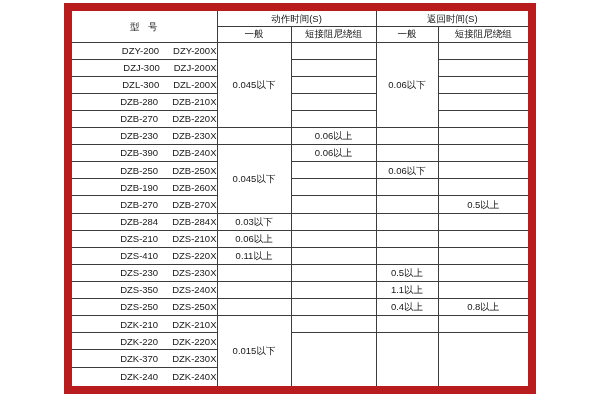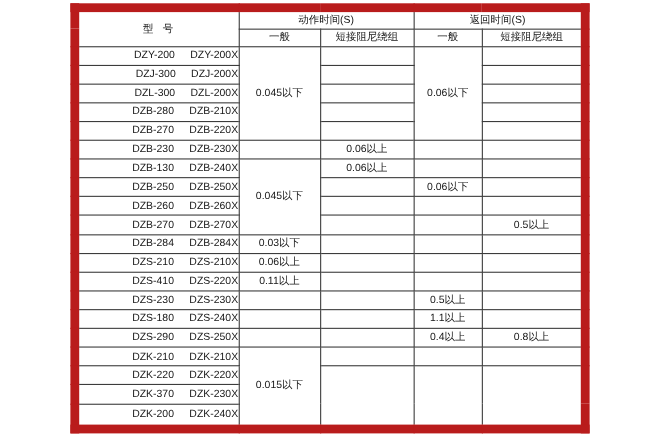--- a/index.html
+++ b/index.html
@@ -114,21 +114,21 @@
             </div>
           </td>
         <td></td>
         <td>0.06以上</td>
         <td></td>
         <td></td>
       </tr>
       <tr>
         <td>
             <div class="pair">
-              <span>DZB-130</span>
+              <span>DZB-390</span>
               <span>DZB-240X</span>
             </div>
           </td>
         <td rowspan="4">0.045以下</td>
         <td>0.06以上</td>
         <td></td>
         <td></td>
       </tr>
       <tr>
         <td>
@@ -137,21 +137,21 @@
               <span>DZB-250X</span>
             </div>
           </td>
         <td></td>
         <td>0.06以下</td>
         <td></td>
       </tr>
       <tr>
         <td>
             <div class="pair">
-              <span>DZB-260</span>
+              <span>DZB-190</span>
               <span>DZB-260X</span>
             </div>
           </td>
         <td></td>
         <td></td>
         <td></td>
       </tr>
       <tr>
         <td>
             <div class="pair">
@@ -207,33 +207,33 @@
             </div>
           </td>
         <td></td>
         <td></td>
         <td>0.5以上</td>
         <td></td>
       </tr>
       <tr>
         <td>
             <div class="pair">
-              <span>DZS-180</span>
+              <span>DZS-350</span>
               <span>DZS-240X</span>
             </div>
           </td>
         <td></td>
         <td></td>
         <td>1.1以上</td>
         <td></td>
       </tr>
       <tr>
         <td>
             <div class="pair">
-              <span>DZS-290</span>
+              <span>DZS-250</span>
               <span>DZS-250X</span>
             </div>
           </td>
         <td></td>
         <td></td>
         <td>0.4以上</td>
         <td>0.8以上</td>
       </tr>
       <tr>
         <td>
@@ -262,20 +262,20 @@
         <td>
             <div class="pair">
               <span>DZK-370</span>
               <span>DZK-230X</span>
             </div>
           </td>
       </tr>
       <tr>
         <td>
             <div class="pair">
-              <span>DZK-200</span>
+              <span>DZK-240</span>
               <span>DZK-240X</span>
             </div>
           </td>
       </tr>
     </tbody>
   </table>
 </div>
 
 </body></html>

